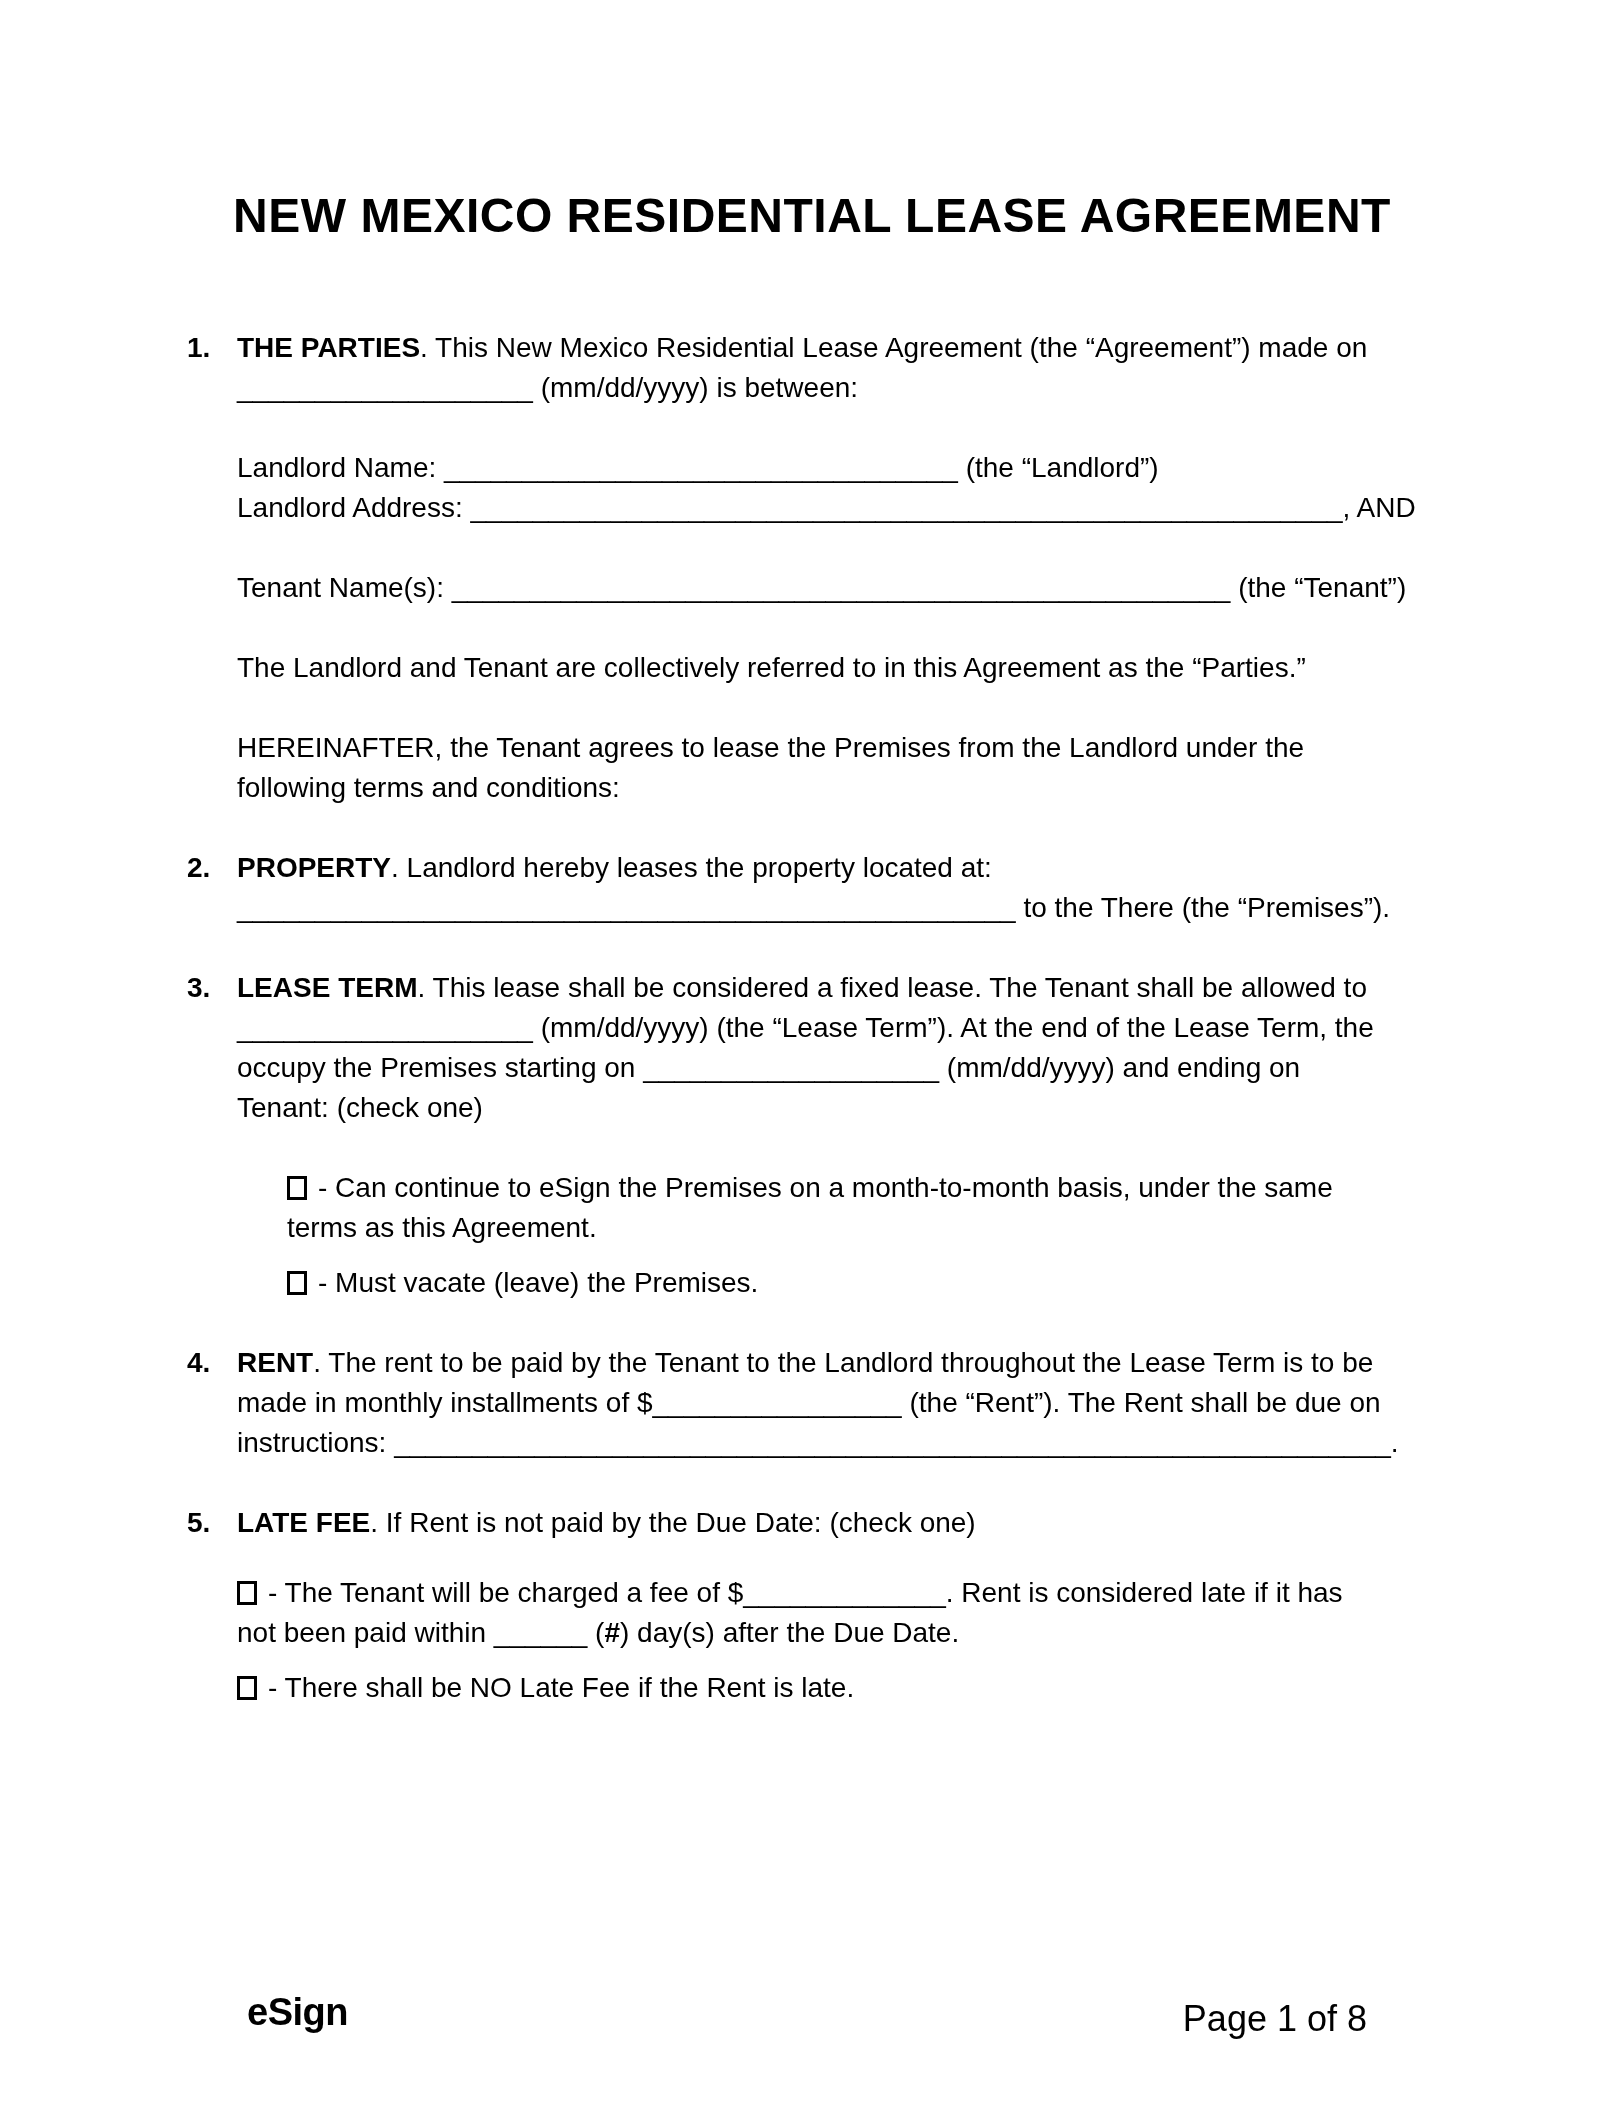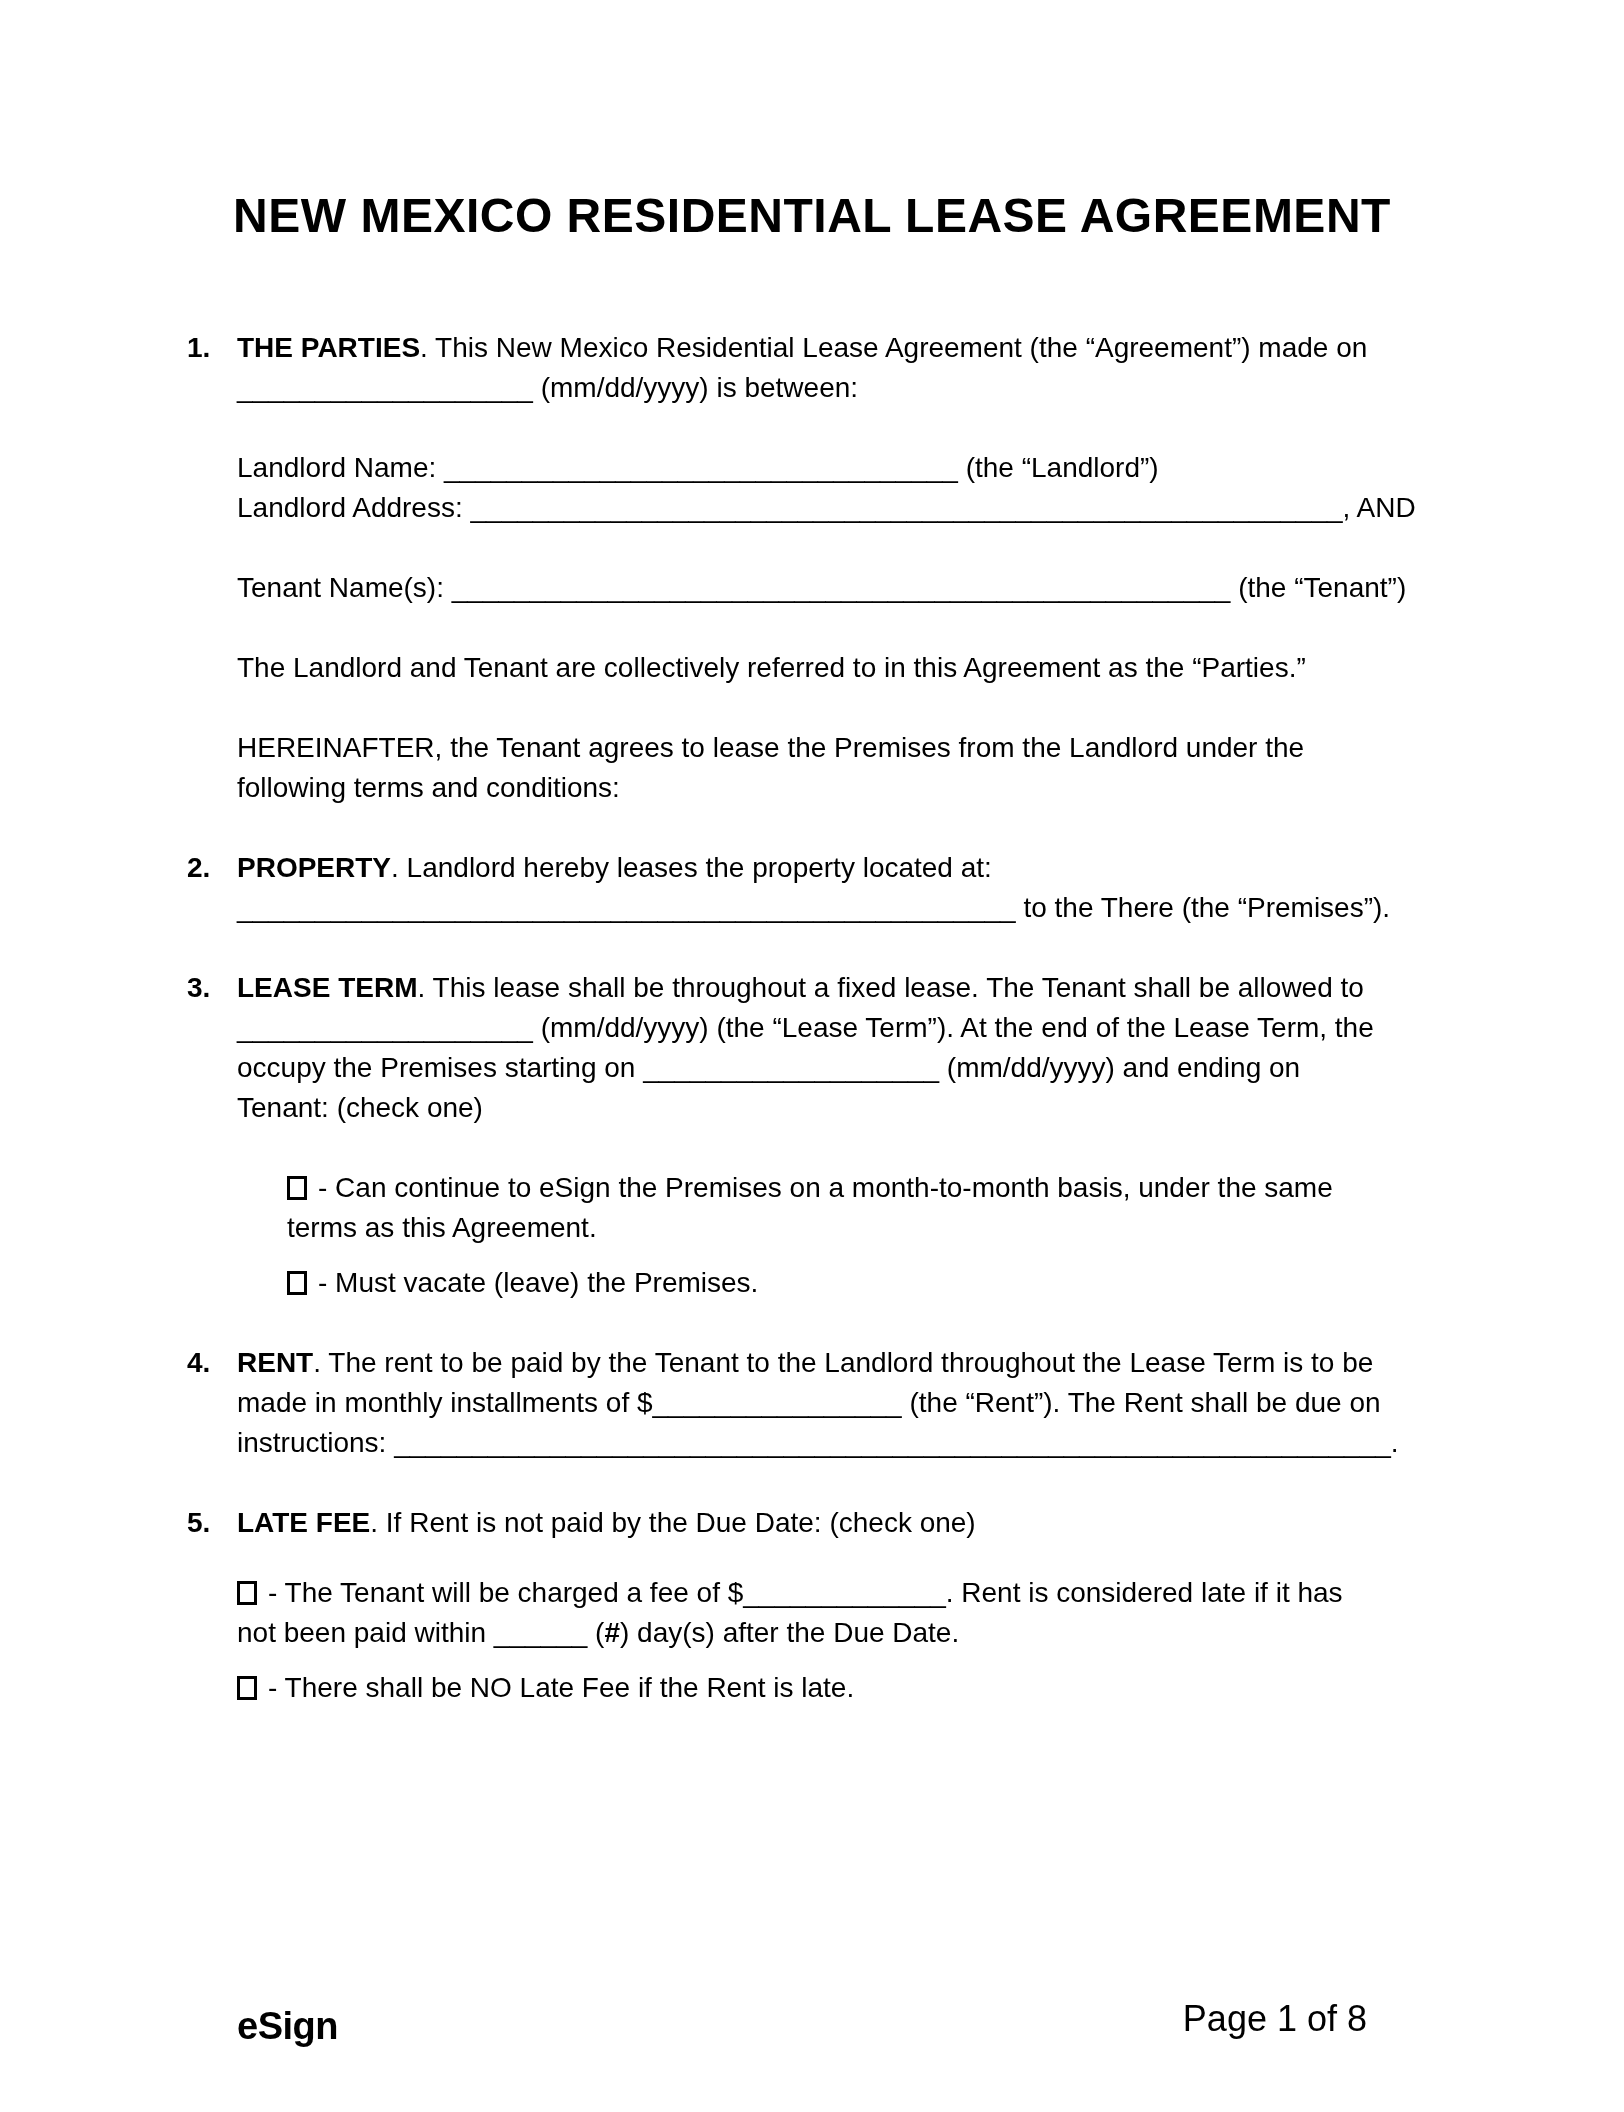--- a/index.html
+++ b/index.html
@@ -45,26 +45,25 @@
     display:inline-block;
     width:20px;
     height:24px;
     border:3px solid #000000;
     margin-right:11px;
     vertical-align:-3px;
     background:#ffffff;
   }
   .footer-brand {
     position:absolute;
-    left:237px;
+    left:247px;
     top:1991px;
     font-size:38px;
     font-weight:700;
     letter-spacing:-0.5px;
-    margin-top:14px;
   }
   .footer-page {
     position:absolute;
     right:257px;
     top:1998px;
     font-size:36px;
   }
 </style>
 </head>
 <body>
@@ -99,21 +98,21 @@
       <div class="secbody">
         <div class="line"><span class="b">PROPERTY</span><span>. Landlord hereby leases the property located at:</span></div>
         <div class="line">__________________________________________________ to the There (the “Premises”).</div>
       </div>
     </div>
     <div class="vgap40"></div>
 
     <div class="sec">
       <div class="num">3.</div>
       <div class="secbody">
-        <div class="line"><span class="b">LEASE TERM</span><span>. This lease shall be throughout a fixed lease. The Tenant shall be allowed to</span></div>
+        <div class="line"><span class="b">LEASE TERM</span><span>. This lease shall be considered a fixed lease. The Tenant shall be allowed to</span></div>
         <div class="line">___________________ (mm/dd/yyyy) (the “Lease Term”). At the end of the Lease Term, the</div>
         <div class="line">occupy the Premises starting on ___________________ (mm/dd/yyyy) and ending on</div>
         <div class="line">Tenant: (check one)</div>
         <div class="vgap40"></div>
         <div class="indent">
           <div class="line"><span class="cb"></span><span>- Can continue to eSign the Premises on a month-to-month basis, under the same</span></div>
           <div class="line">terms as this Agreement.</div>
         </div>
         <div class="vgap15"></div>
         <div class="indent">

